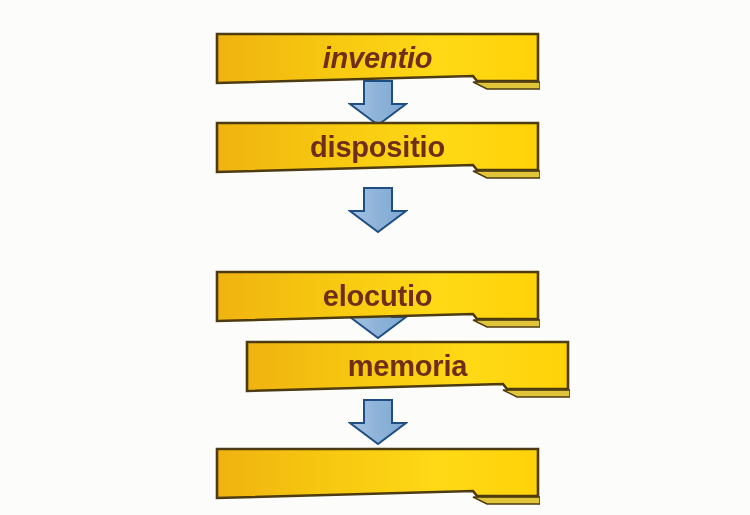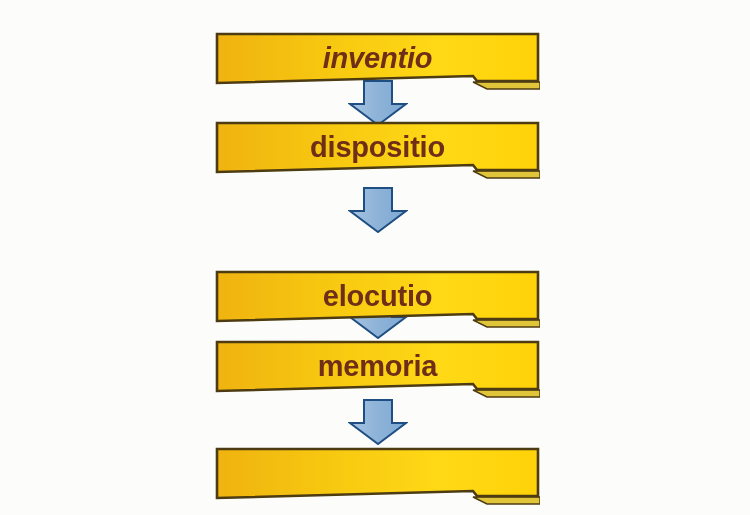--- a/index.html
+++ b/index.html
@@ -156,21 +156,21 @@
             <stop offset="35%" stop-color="#f7c810"></stop>
             <stop offset="70%" stop-color="#ffd916"></stop>
             <stop offset="100%" stop-color="#ffd208"></stop>
           </linearGradient>
         </defs>
         <polygon points="258,50 325,50 325,57 272,57" fill="#e0c43a" stroke="#4d3b12" stroke-width="1.4" stroke-linejoin="miter"></polygon>
         <polygon points="2,2 323,2 323,49 262,49 258,44 2,51" fill="url(#bgrad2)" stroke="#4d3b12" stroke-width="2.6" stroke-linejoin="miter"></polygon>
       </svg>
       <div class="step-label">elocutio</div>
     </div>
-    <div class="step" style="top: 340px;">
+    <div class="step" style="top: 340px; margin-left: 30px;">
       <svg class="step-svg" viewBox="0 0 325 58">
         <defs>
           <linearGradient id="bgrad3" x1="0" y1="0" x2="1" y2="0">
             <stop offset="0%" stop-color="#f0b310"></stop>
             <stop offset="35%" stop-color="#f7c810"></stop>
             <stop offset="70%" stop-color="#ffd916"></stop>
             <stop offset="100%" stop-color="#ffd208"></stop>
           </linearGradient>
         </defs>
         <polygon points="258,50 325,50 325,57 272,57" fill="#e0c43a" stroke="#4d3b12" stroke-width="1.4" stroke-linejoin="miter"></polygon>

